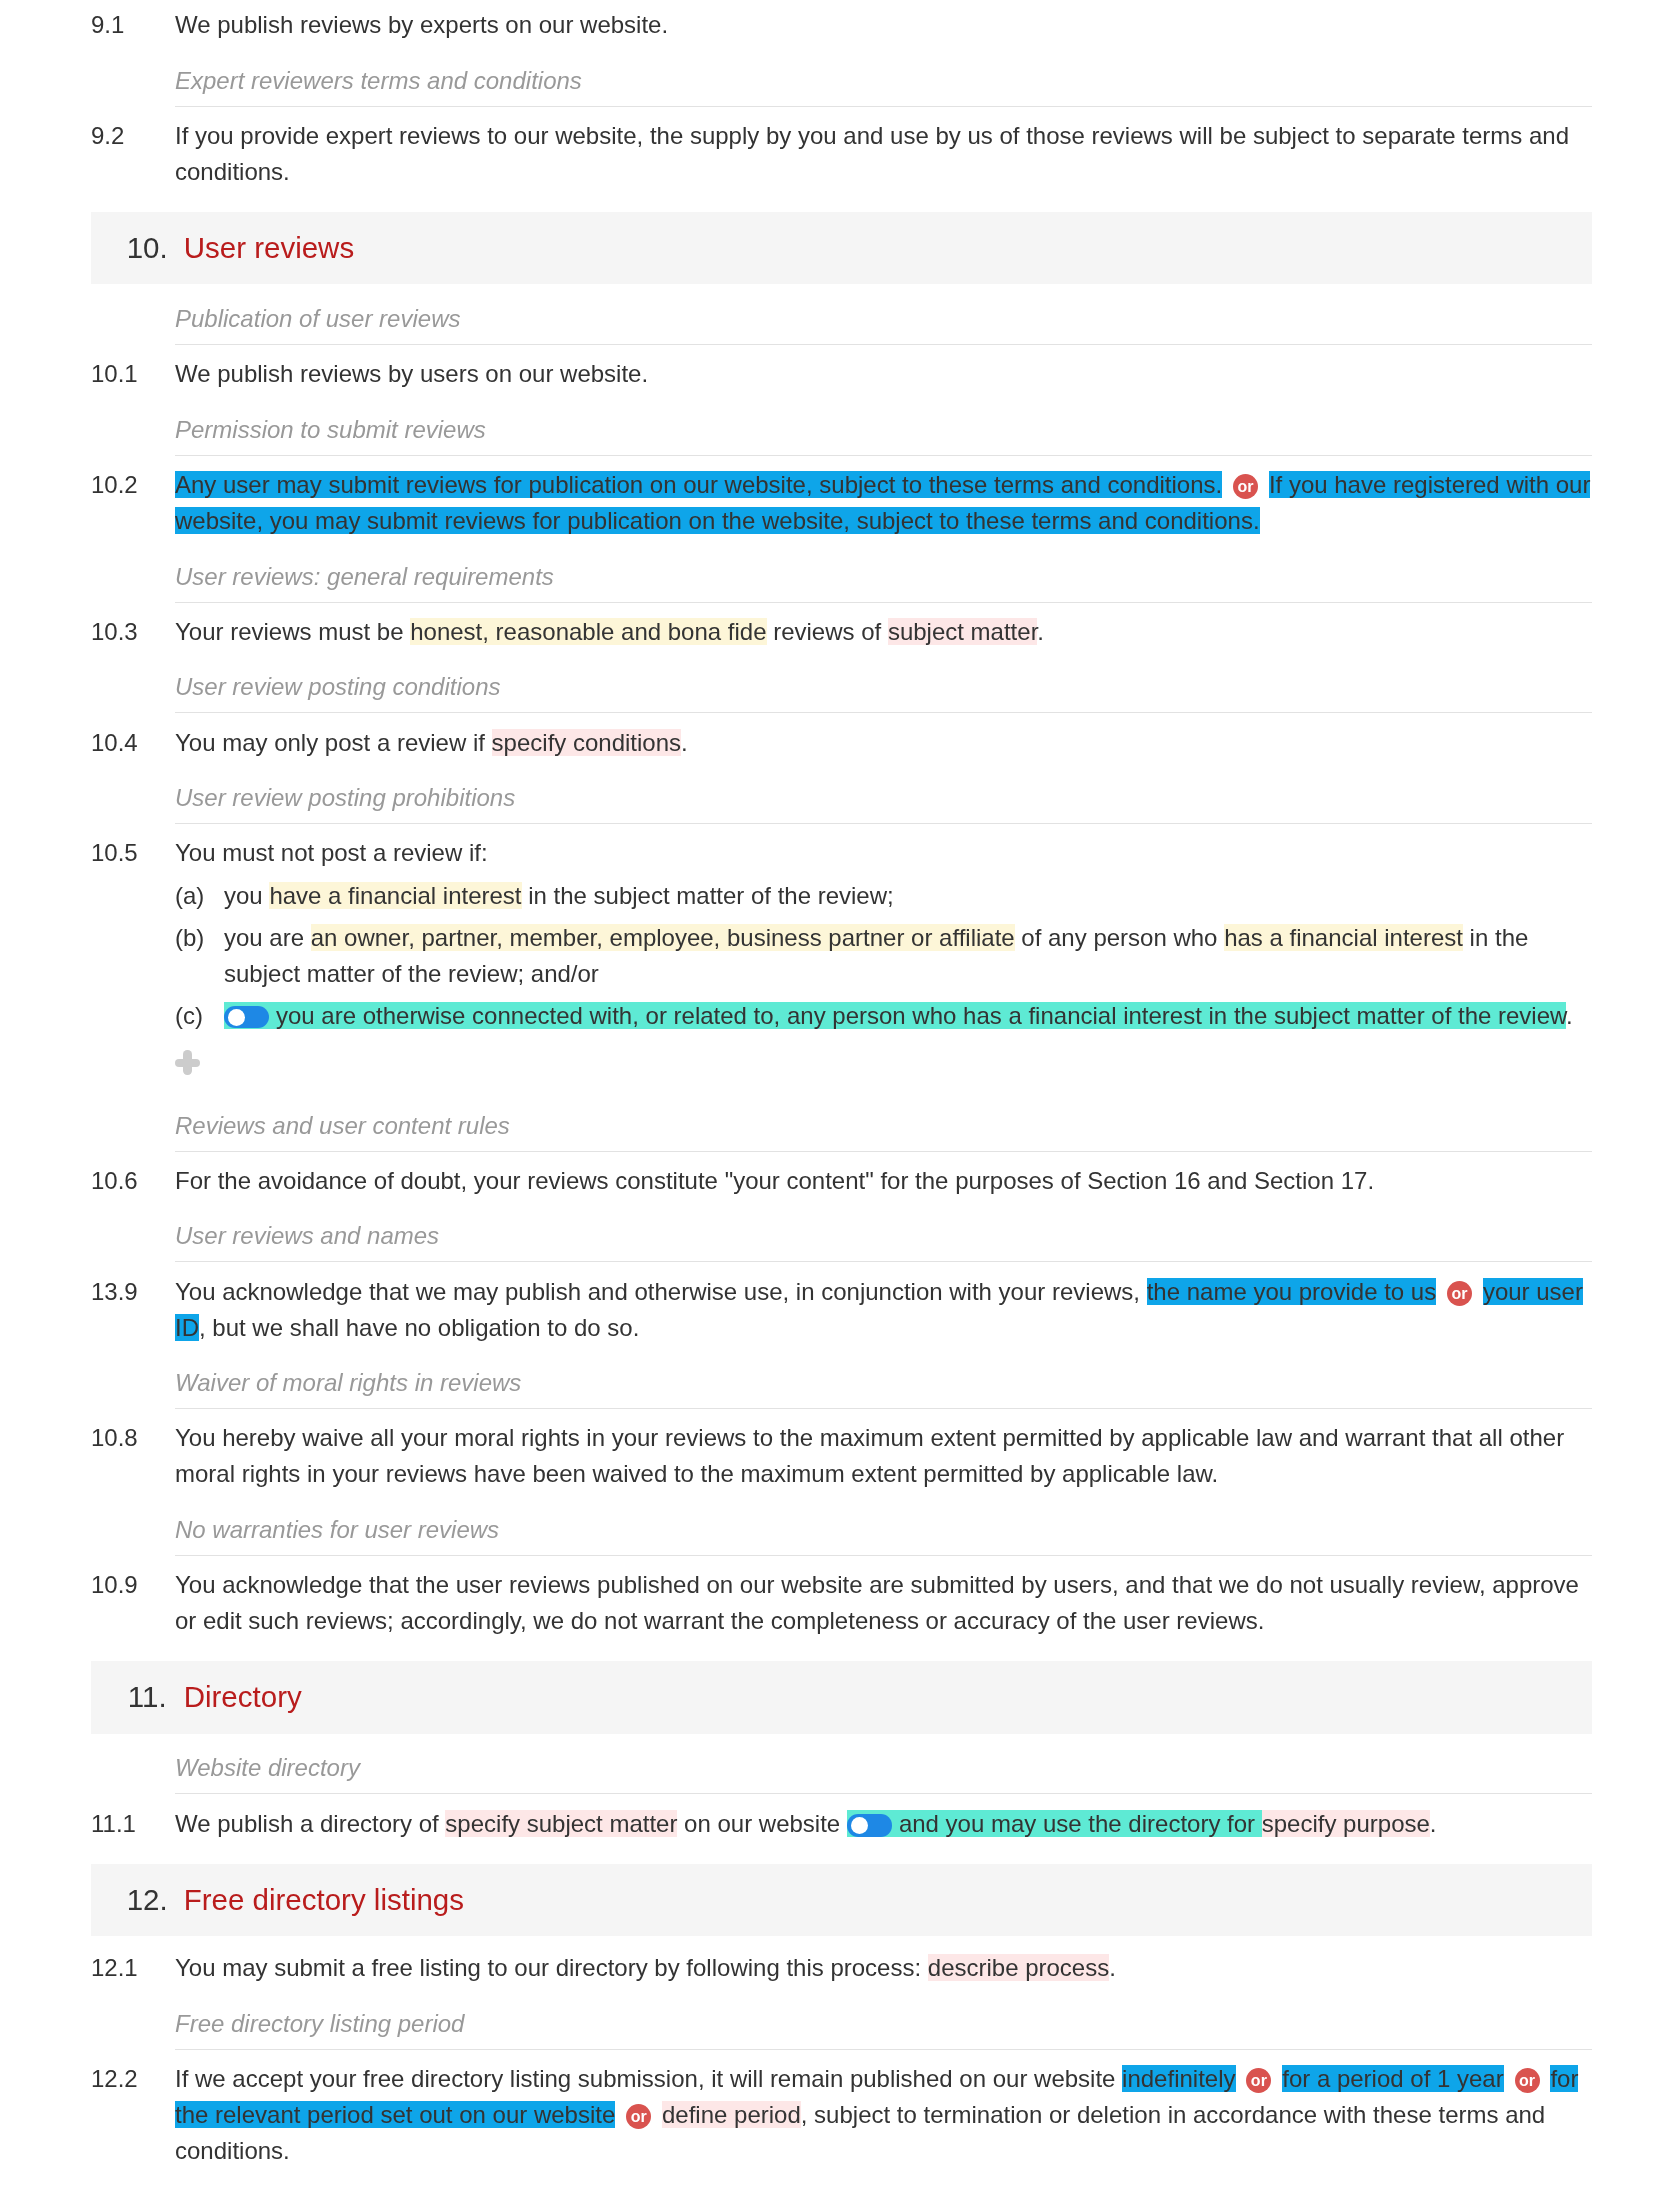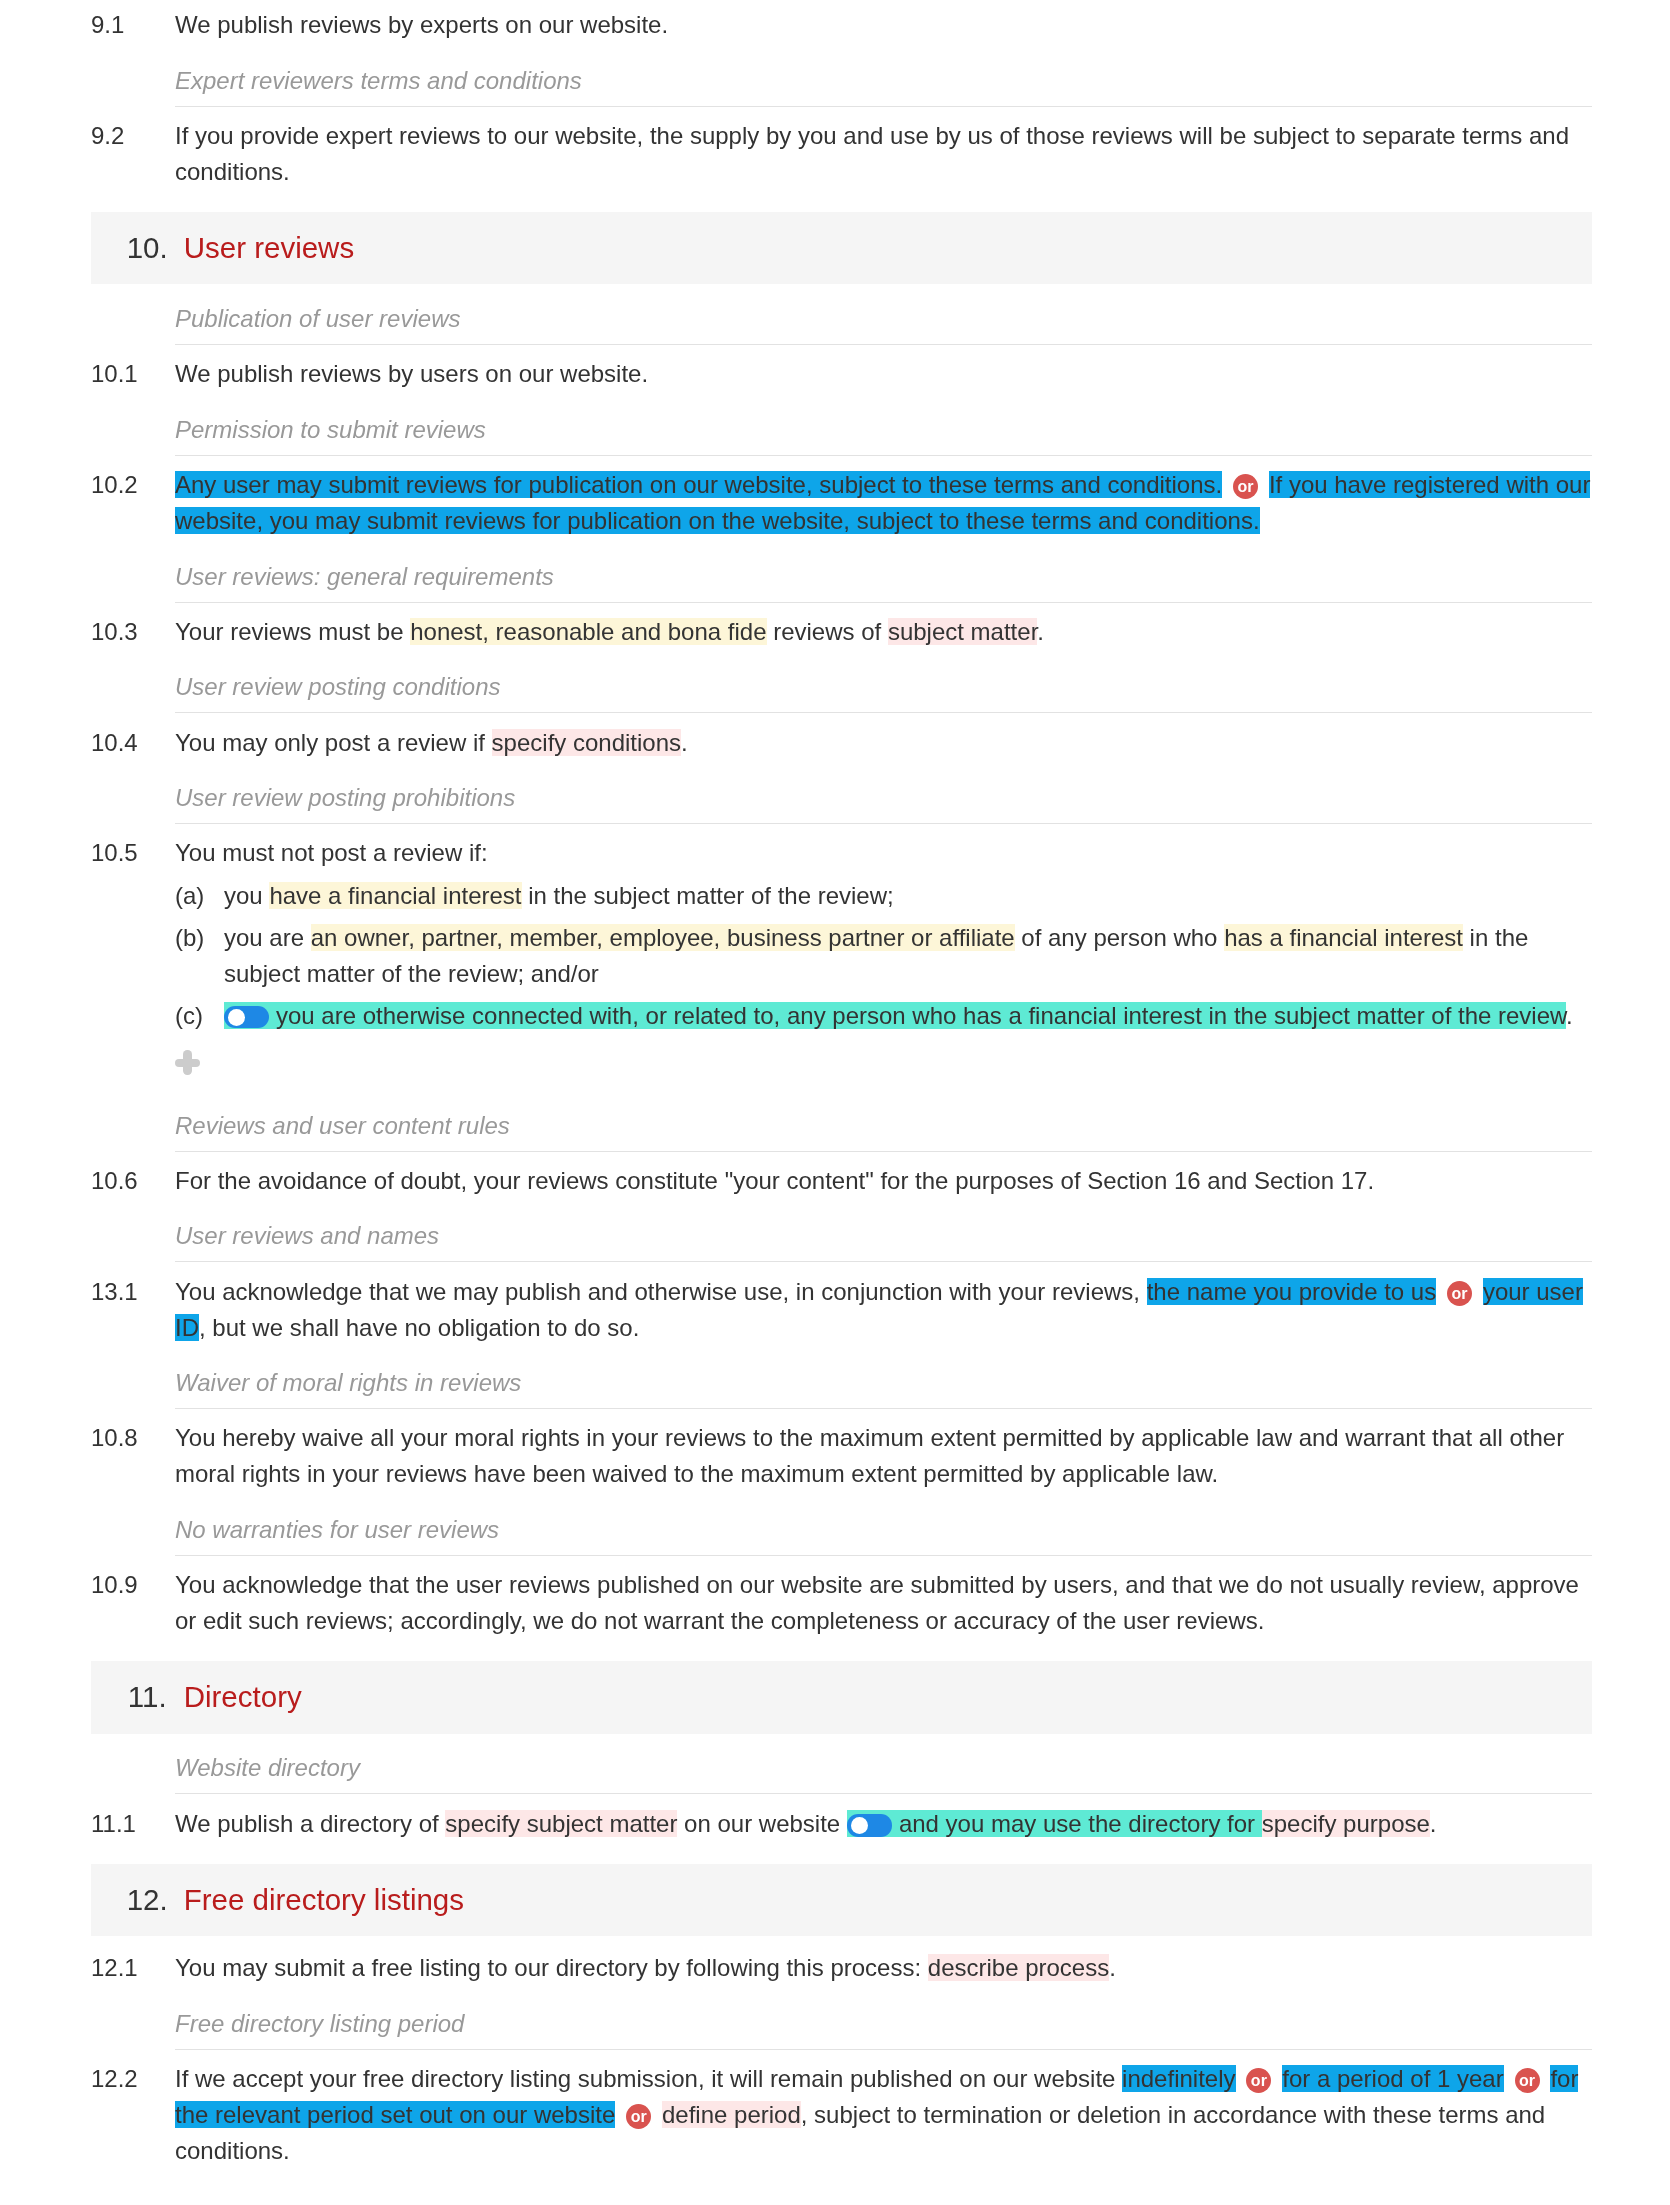--- a/index.html
+++ b/index.html
@@ -137,21 +137,21 @@
       </div>
   <div class="row">
     <div class="num-cell">10.6</div>
     <div class="body-cell">For the avoidance of doubt, your reviews constitute "your content" for the purposes of Section 16 and Section 17.</div>
   </div>
 
   <div class="caption-wrap">
         <div class="caption">User reviews and names</div>
       </div>
   <div class="row">
-    <div class="num-cell">13.1</div>
+    <div class="num-cell">13.9</div>
     <div class="body-cell">
       <span>You acknowledge that we may publish and otherwise use, in conjunction with your reviews, </span><span class="hl-pink">the name you provide to us</span>
       <span class="or-badge">or</span>
       <span class="hl-pink">your user ID</span><span>, but we shall have no obligation to do so.</span>
     </div>
   </div>
 
   <div class="caption-wrap">
         <div class="caption">Waiver of moral rights in reviews</div>
       </div>

